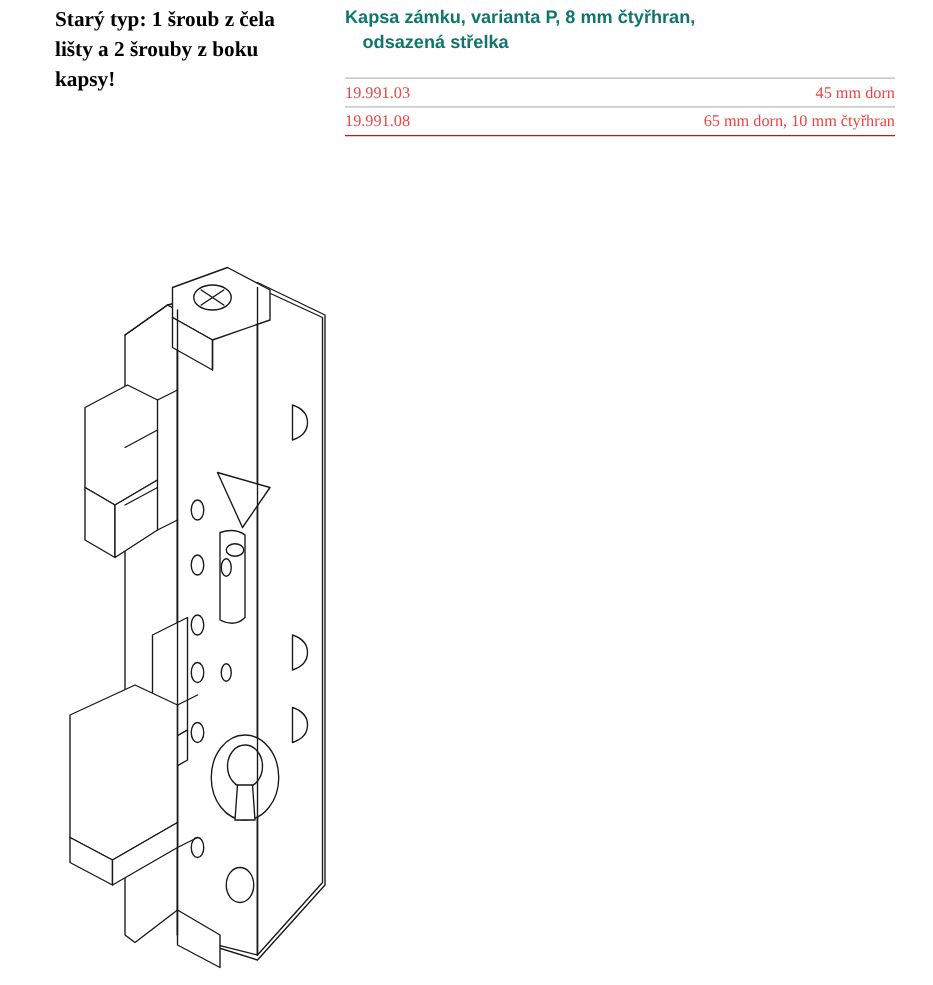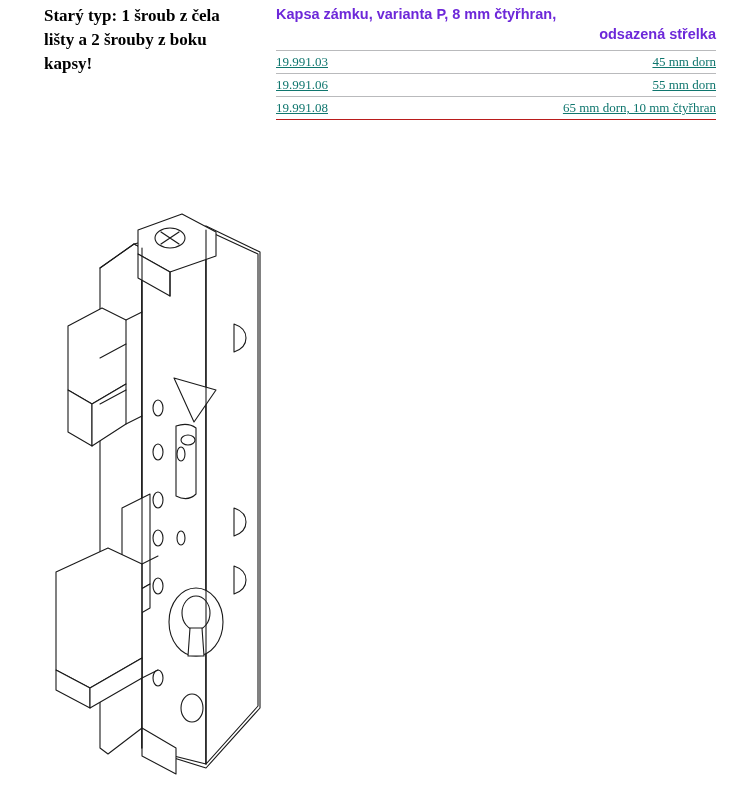--- a/index.html
+++ b/index.html
@@ -34,37 +34,35 @@
     position: absolute;
     left: 276px;
     top: 0px;
     width: 440px;
   }
   #spec-title {
     font-family: "Liberation Sans", sans-serif;
     font-weight: bold;
     font-size: 14.5px;
     line-height: 20px;
-    color: #6d28d9;
+    color: #0f766e;
     padding-top: 4px;
-    margin-bottom: 6px;
+    margin-bottom: 18px;
   }
   #spec-title .line2 {
     display: block;
     padding-left: 14px;
-    text-align: right;
   }
 
   table#spec-table {
     border-collapse: collapse;
     width: 440px;
     font-family: "Liberation Serif", serif;
     font-size: 13px;
-    color: #0f766e;
-    text-decoration: underline;
+    color: #ef4444;
   }
   table#spec-table tr {
     border-top: 1px solid #b9babc;
   }
   table#spec-table tr:last-child {
     border-bottom: 1px solid #b91c1c;
   }
   table#spec-table td {
     padding: 3px 0 3px 0;
     vertical-align: baseline;
@@ -102,24 +100,20 @@
   <div id="spec-title">
     <span>Kapsa zámku, varianta P, 8 mm čtyřhran,</span>
     <span class="line2">odsazená střelka</span>
   </div>
 
   <table id="spec-table">
     <tbody>
       <tr>
         <td class="code">19.991.03</td>
         <td class="desc">45 mm dorn</td>
-      </tr>
-      <tr>
-        <td class="code">19.991.06</td>
-        <td class="desc">55 mm dorn</td>
       </tr>
       <tr>
         <td class="code">19.991.08</td>
         <td class="desc">65 mm dorn, 10 mm čtyřhran</td>
       </tr>
     </tbody>
   </table>
 </div>
 
 <div id="drawing-wrap">

